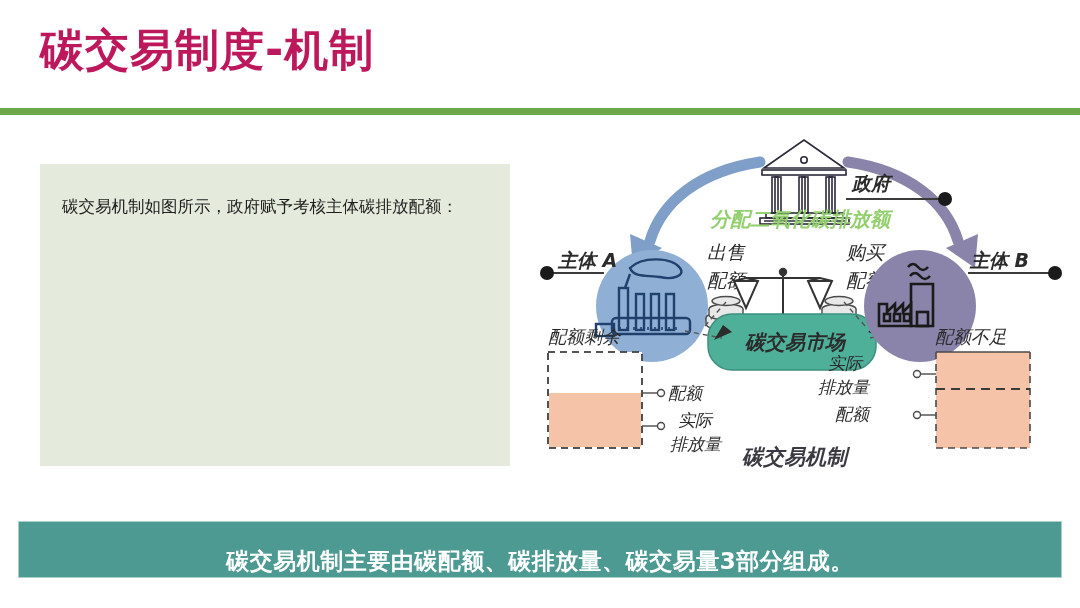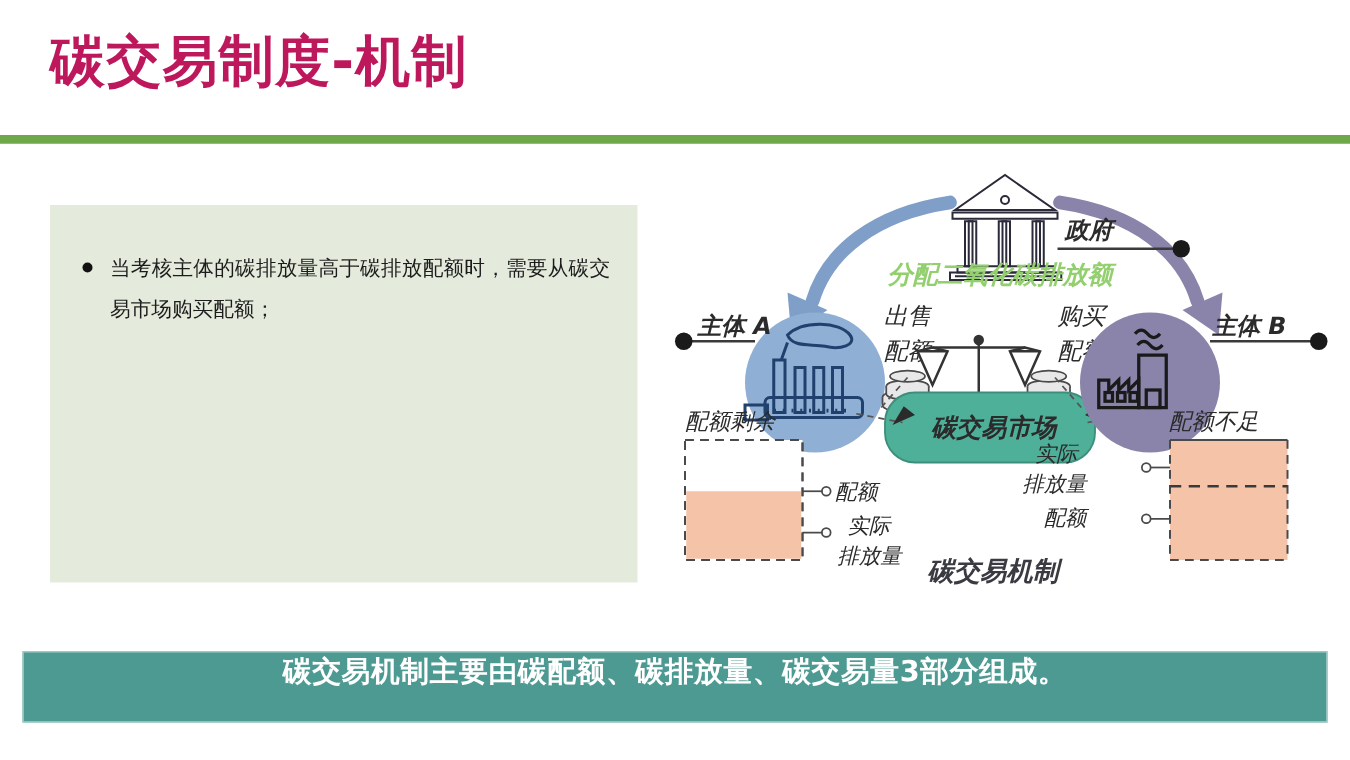--- a/index.html
+++ b/index.html
@@ -93,40 +93,40 @@
   .banner {
     position: absolute;
     left: 18px;
     top: 521px;
     width: 1044px;
     height: 57px;
     background: #4c9a92;
     border: 1px solid #a9cfca;
     box-sizing: border-box;
     display: flex;
-    align-items: flex-start;
+    align-items: flex-end;
     justify-content: center;
   }
   .banner-text {
     color: #ffffff;
     font-size: 23px;
     font-weight: bold;
     letter-spacing: 0.5px;
     white-space: nowrap;
   }
 </style>
 </head>
 <body>
 
 <div class="slide-title">碳交易制度-机制</div>
 <div class="title-rule"></div>
 
 <div class="text-panel">
+  <div class="tp-lead">碳交易机制如图所示，政府赋予考核主体碳排放配额：</div>
   <ul class="tp-list">
-    <li>当考核主体的碳排放量高于碳排放配额时，需要从碳交易市场购买配额；</li>
   </ul>
 </div>
 
 <div class="diagram">
   <svg width="548" height="352" viewBox="0 0 548 352" xmlns="http://www.w3.org/2000/svg">
 
     <g>
       <path d="M230 36 C 170 45, 132 75, 120 115" stroke="#7f9fc9" stroke-width="11" fill="none" stroke-linecap="round"></path>
       <path d="M103 142 L 100 108 L 132 122 Z" fill="#7f9fc9"></path>
     </g>

